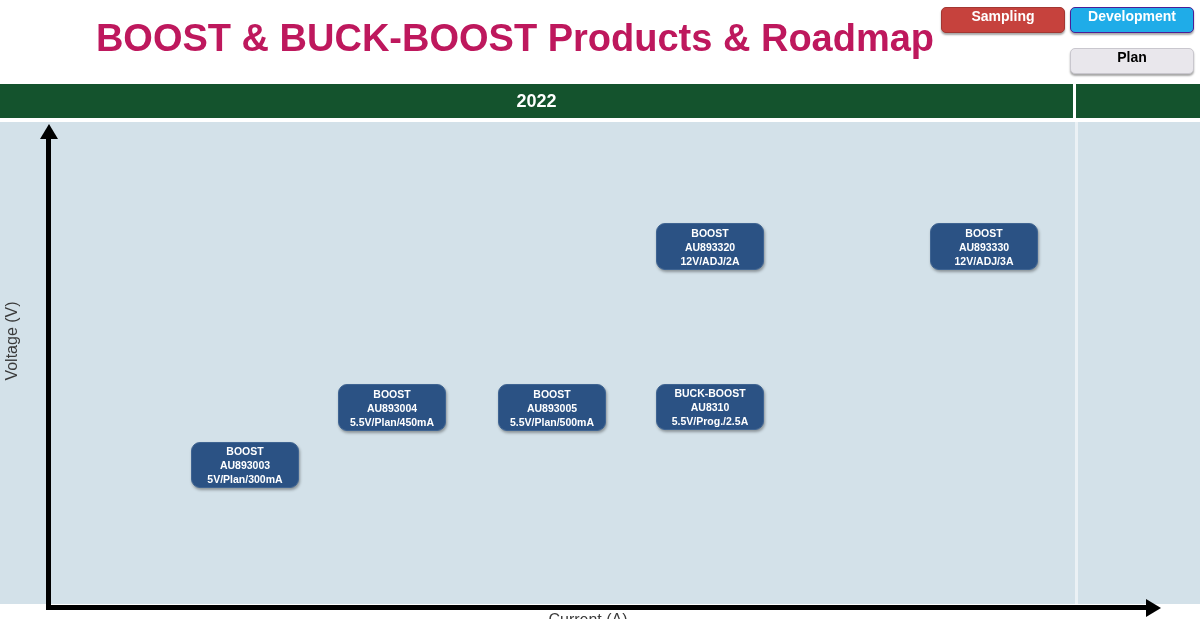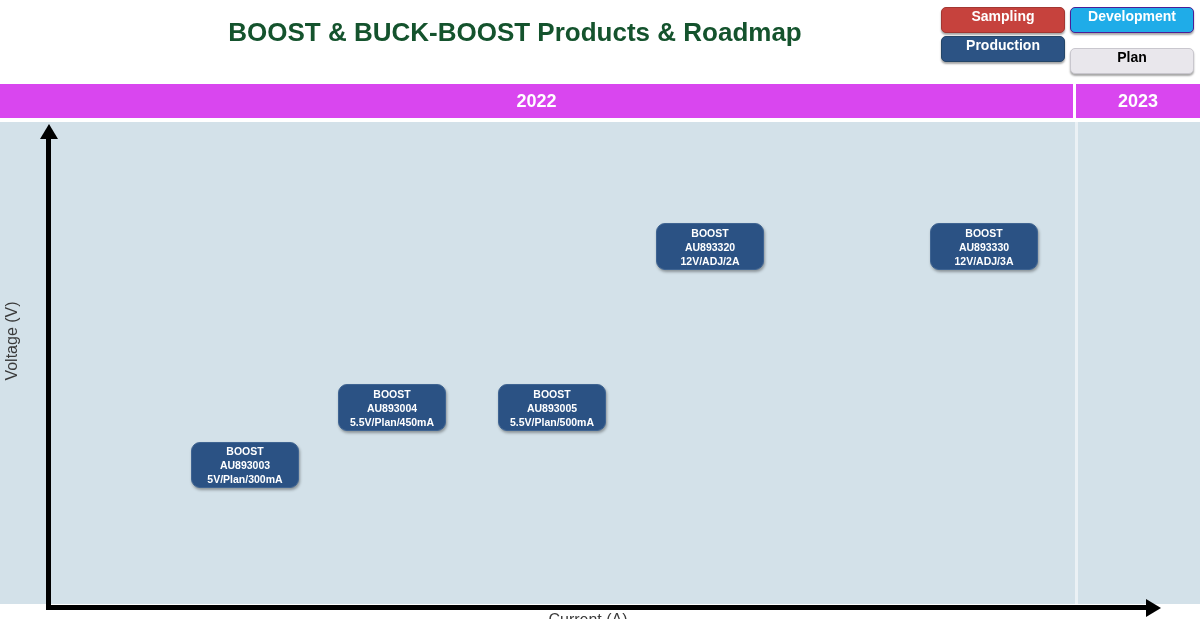--- a/index.html
+++ b/index.html
@@ -3,36 +3,36 @@
 <meta charset="utf-8">
 <style>
   html,body{margin:0;padding:0;background:#fff;}
   .slide{
     position:relative;width:1200px;height:619px;overflow:hidden;background:#ffffff;
     font-family:"Liberation Sans",sans-serif;
   }
   
   .title{
     position:absolute;left:0;top:17px;width:1030px;text-align:center;
-    font-size:26px;font-weight:bold;color:#14532d;letter-spacing:0px;
+    font-size:38px;font-weight:bold;color:#be185d;letter-spacing:0px;
   }
   
   .chip{
     position:absolute;width:122px;height:24px;border-radius:5px;
     display:flex;align-items:flex-start;justify-content:center;
     font-size:14px;font-weight:bold;color:#fff;
     box-shadow:0 2px 2px rgba(0,0,0,0.35);
   }
   .chip-sampling{left:941px;top:7px;background:#C6423D;border:1px solid #A33732;}
   .chip-development{left:1070px;top:7px;background:#1FACE8;border:1px solid #4c1d95;}
   .chip-production{left:941px;top:36px;background:#2C5384;border:1px solid #244668;}
   .chip-plan{left:1070px;top:48px;background:#E9E7EC;border:1px solid #C9C7CE;color:#000;}
   
   .year-band{
-    position:absolute;left:0;top:84px;width:1200px;height:34px;background:#d946ef;
+    position:absolute;left:0;top:84px;width:1200px;height:34px;background:#14532d;
     display:flex;color:#fff;font-weight:bold;font-size:18px;
   }
   .year-cell-left{width:1076px;display:flex;align-items:center;justify-content:center;border-right:3px solid #fff;box-sizing:border-box;}
   .year-cell-right{flex:1;display:flex;align-items:center;justify-content:center;}
   
   .plot{
     position:absolute;left:0;top:122px;width:1200px;height:482px;background:#D3E1E9;
   }
   .plot-divider{
     position:absolute;left:1075px;top:122px;width:3px;height:482px;
@@ -81,33 +81,27 @@
 <div class="slide">
 
   <div class="title">BOOST &amp; BUCK-BOOST Products &amp; Roadmap</div>
 
   <div class="chip chip-sampling">
     <span>Sampling</span>
   </div>
   <div class="chip chip-development">
     <span>Development</span>
   </div>
-  <div class="chip chip-production">
-    <span>Production</span>
-  </div>
   <div class="chip chip-plan">
     <span>Plan</span>
   </div>
 
   <div class="year-band">
     <div class="year-cell-left">
       <span>2022</span>
-    </div>
-    <div class="year-cell-right">
-      <span>2023</span>
     </div>
   </div>
 
   <div class="plot"></div>
   <div class="plot-divider"></div>
 
   <div class="y-axis-line"></div>
   <div class="y-axis-arrow"></div>
   <div class="x-axis-line"></div>
   <div class="x-axis-arrow"></div>
@@ -123,20 +117,25 @@
   <div class="pbox p1">
     <div>BOOST</div>
     <div>AU893004</div>
     <div>5.5V/Plan/450mA</div>
   </div>
   <div class="pbox p2">
     <div>BOOST</div>
     <div>AU893005</div>
     <div>5.5V/Plan/500mA</div>
   </div>
+  <div class="pbox p3">
+    <div>BUCK-BOOST</div>
+    <div>AU8310</div>
+    <div>5.5V/Prog./2.5A</div>
+  </div>
   <div class="pbox p4">
     <div>BOOST</div>
     <div>AU893320</div>
     <div>12V/ADJ/2A</div>
   </div>
   <div class="pbox p5">
     <div>BOOST</div>
     <div>AU893330</div>
     <div>12V/ADJ/3A</div>
   </div>

